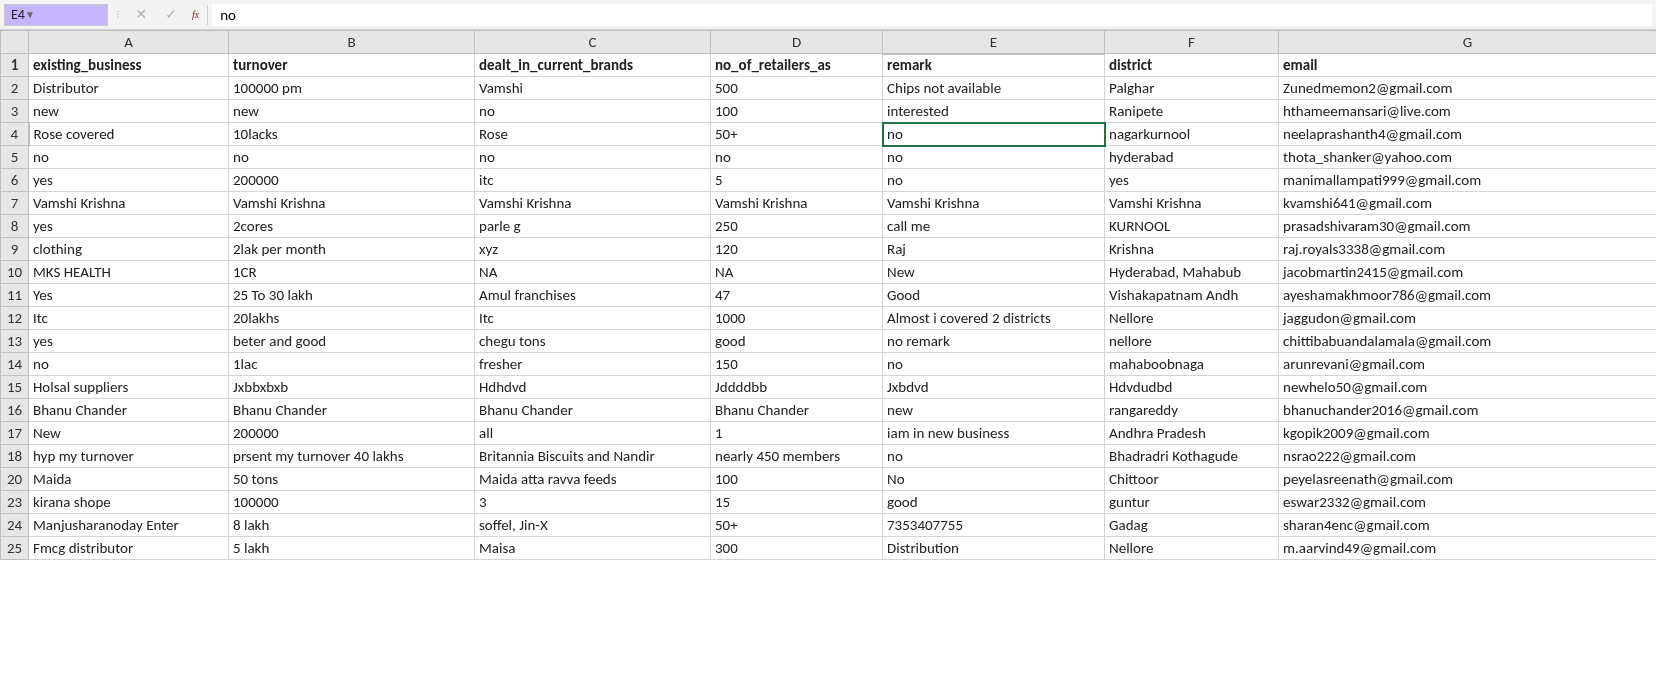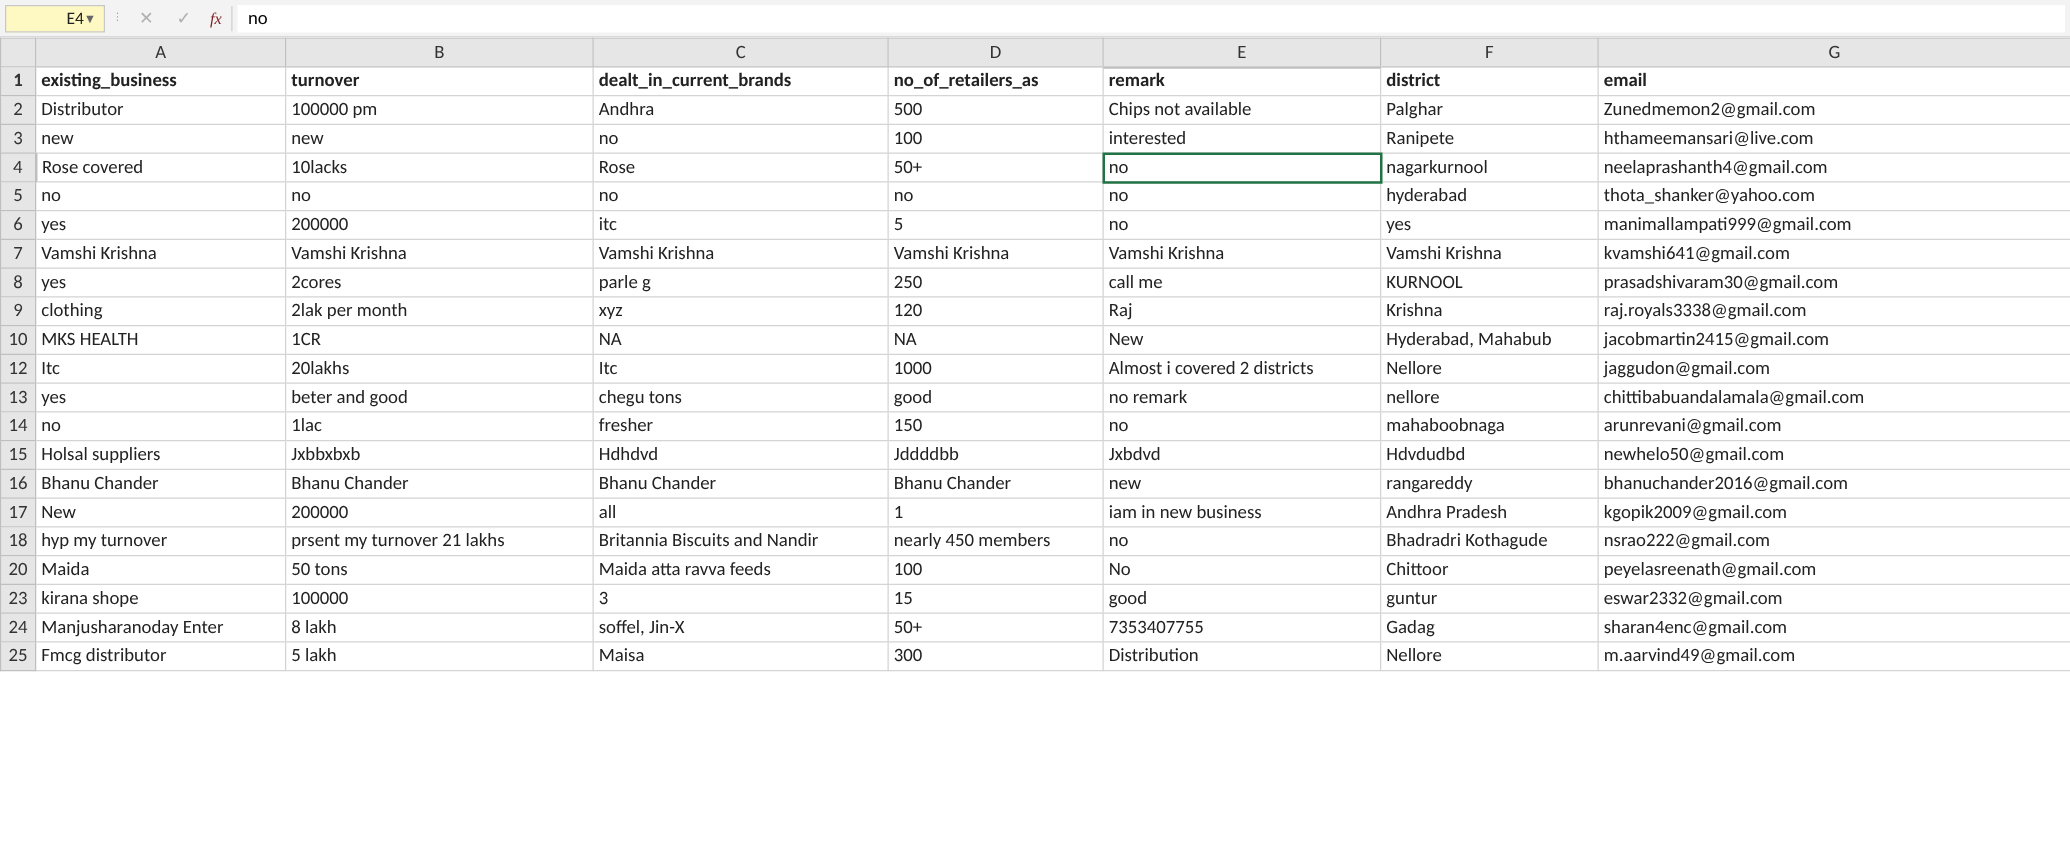--- a/index.html
+++ b/index.html
@@ -4,31 +4,31 @@
 <style>
   * { box-sizing: border-box; margin: 0; padding: 0; }
   html, body { width: 100%; height: 100%; font-family: Calibri, Arial, sans-serif; font-size: 15px; color: #222; background: #fff; overflow: hidden; }
 
   .formula-bar {
     display: flex; align-items: center; height: 30px;
     background: #f3f3f3; border-bottom: 1px solid #d0d0d0;
     padding: 0 4px; gap: 4px;
   }
   .name-box {
-    width: 80px; height: 22px; background: #fef9c3; border: 1px solid #c8c8c8;
+    width: 104px; height: 22px; background: #c4b5fd; border: 1px solid #c8c8c8;
     display: flex; align-items: center; padding: 0 6px; font-size: 14px;
-    justify-content: flex-end;
+    justify-content: flex-start;
   }
   .name-box .dd { color:#666; font-size:10px; }
   .divots { color:#999; display:flex; flex-direction:column; line-height:3px; font-size:8px; padding:0 2px;}
   .fb-btn {
     width: 26px; height: 22px; display:flex; align-items:center; justify-content:center;
     color:#b0b0b0; font-size:14px;
   }
-  .fx-label { font-style: italic; font-family: 'Times New Roman', serif; color:#7f1d1d; font-size:13px; padding:0 4px;}
+  .fx-label { font-style: italic; font-family: 'Times New Roman', serif; color:#7f1d1d; font-size:10px; padding:0 4px;}
   .fb-sep { width:1px; height:20px; background:#d0d0d0; }
   .formula-input {
     flex:1; height:22px; background:#fff; border:none; outline:none;
     padding:0 8px; font-size:15px; font-family: Calibri, Arial, sans-serif;
   }
 
   .sheet-wrap { position:relative; width:100%; height:calc(100% - 30px); overflow:hidden; background:#fff;}
   table.sheet { border-collapse: collapse; table-layout: fixed; width: 1656px; }
   table.sheet th, table.sheet td {
     border: 1px solid #d4d4d4; height: 23px; padding: 0 4px;
@@ -111,21 +111,21 @@
           <td>dealt_in_current_brands</td>
           <td>no_of_retailers_as</td>
           <td>remark</td>
           <td>district</td>
           <td>email</td>
         </tr>
         <tr>
           <td class="rowhdr">2</td>
           <td>Distributor</td>
           <td>100000 pm</td>
-          <td>Andhra</td>
+          <td>Vamshi</td>
           <td>500</td>
           <td>Chips not available</td>
           <td>Palghar</td>
           <td>Zunedmemon2@gmail.com</td>
         </tr>
         <tr>
           <td class="rowhdr">3</td>
           <td>new</td>
           <td>new</td>
           <td>no</td>
@@ -198,20 +198,30 @@
           <td class="rowhdr">10</td>
           <td>MKS HEALTH</td>
           <td>1CR</td>
           <td>NA</td>
           <td>NA</td>
           <td>New</td>
           <td>Hyderabad, Mahabub</td>
           <td>jacobmartin2415@gmail.com</td>
         </tr>
         <tr>
+          <td class="rowhdr">11</td>
+          <td>Yes</td>
+          <td>25 To 30 lakh</td>
+          <td>Amul franchises</td>
+          <td>47</td>
+          <td>Good</td>
+          <td>Vishakapatnam Andh</td>
+          <td>ayeshamakhmoor786@gmail.com</td>
+        </tr>
+        <tr>
           <td class="rowhdr">12</td>
           <td>Itc</td>
           <td>20lakhs</td>
           <td>Itc</td>
           <td>1000</td>
           <td>Almost i covered 2 districts</td>
           <td>Nellore</td>
           <td>jaggudon@gmail.com</td>
         </tr>
         <tr>
@@ -260,21 +270,21 @@
           <td>200000</td>
           <td>all</td>
           <td>1</td>
           <td>iam in new business</td>
           <td>Andhra Pradesh</td>
           <td>kgopik2009@gmail.com</td>
         </tr>
         <tr>
           <td class="rowhdr">18</td>
           <td>hyp my turnover</td>
-          <td>prsent my turnover 21 lakhs</td>
+          <td>prsent my turnover 40 lakhs</td>
           <td>Britannia Biscuits and Nandir</td>
           <td>nearly 450 members</td>
           <td>no</td>
           <td>Bhadradri Kothagude</td>
           <td>nsrao222@gmail.com</td>
         </tr>
         <tr>
           <td class="rowhdr">20</td>
           <td>Maida</td>
           <td>50 tons</td>

